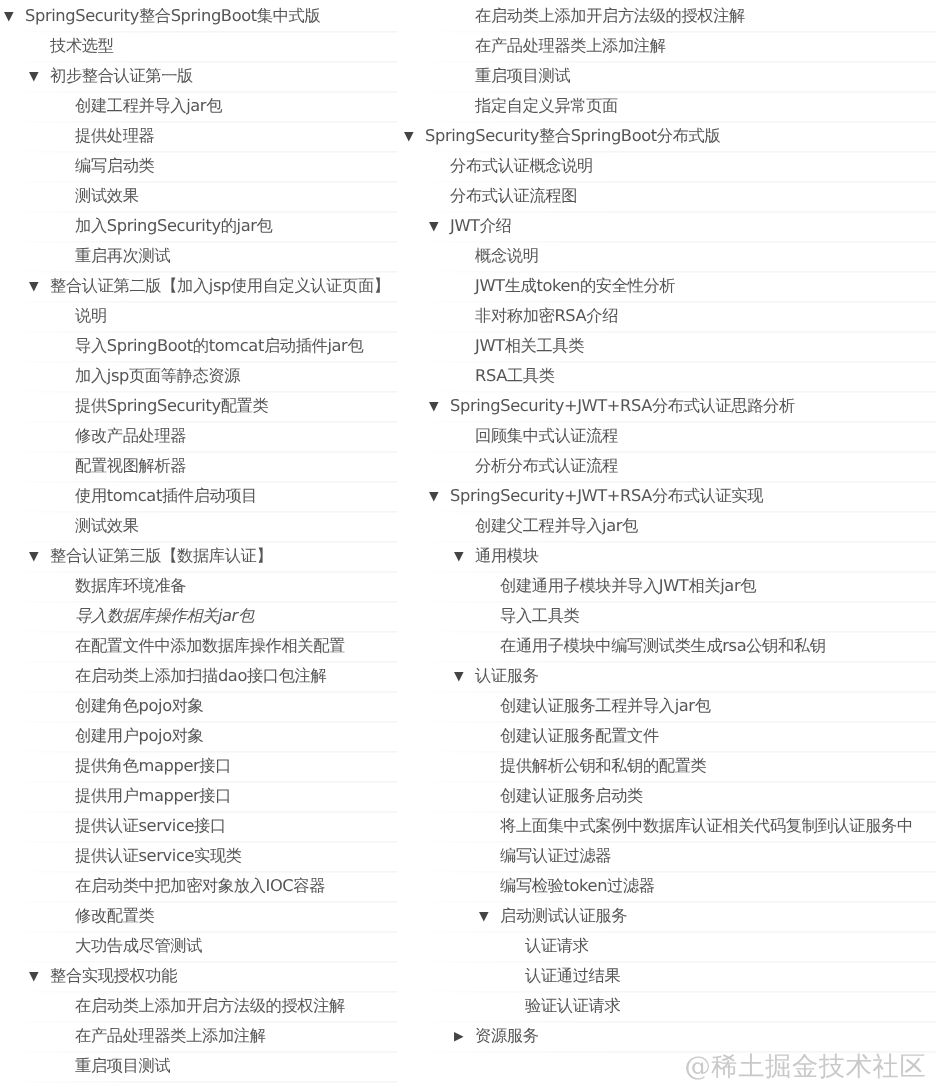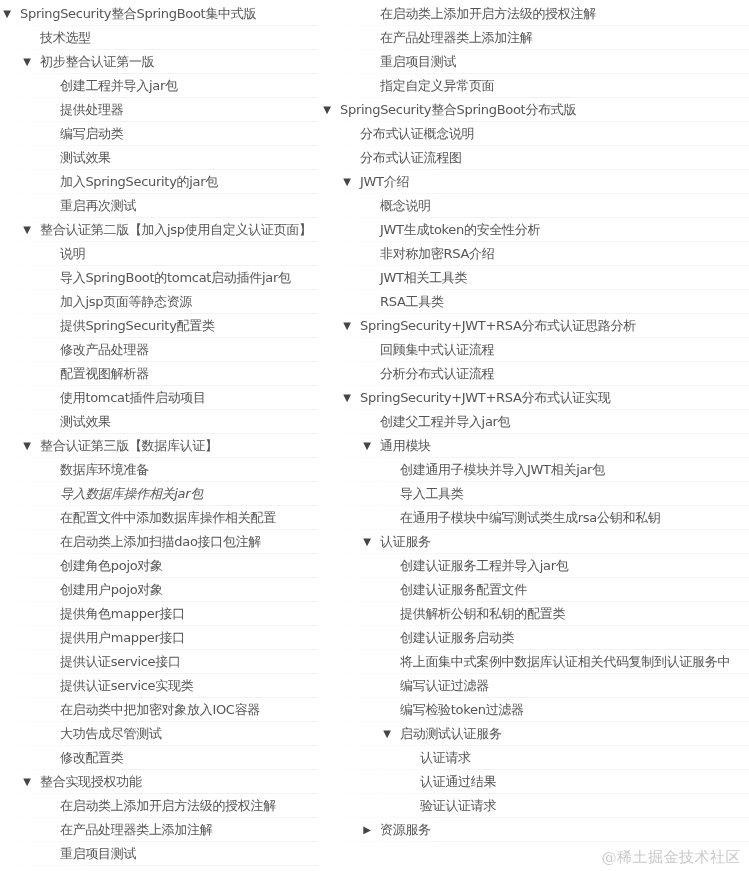--- a/index.html
+++ b/index.html
@@ -7,21 +7,21 @@
          font-family:"DejaVu Sans","Liberation Sans",sans-serif; font-size:13px; color:#555555; }
   .col { position:absolute; top:2px; }
   .col.left { left:0; width:318px; }
   .col.right { left:320px; width:429px; }
   .row { position:relative; height:24px; line-height:24px; white-space:nowrap;
          border-bottom:1px solid transparent; box-sizing:border-box; }
   .row::after { content:""; position:absolute; left:0; right:0; bottom:-1px; height:1px;
                 background:linear-gradient(to right, rgba(240,240,240,0) 0%, #f2f2f2 40%, #f2f2f2 100%); }
   .tri { position:absolute; top:0; width:14px; text-align:center; font-size:10px; color:#444444; }
   .label { position:absolute; top:0; letter-spacing:-0.3px; }
-  .watermark { position:absolute; right:8px; bottom:4px; font-size:15px; color:#c9c9c9;
+  .watermark { position:absolute; right:8px; bottom:4px; font-size:21px; color:#c9c9c9;
                font-family:"DejaVu Serif","Liberation Serif",serif; letter-spacing:0.5px; }
 </style>
 </head>
 <body>
 
 <div class="col left" id="col-left">
     <div class="row">
       <span class="tri" style="left: 0px;">▼</span>
       <span class="label" style="left: 20px;">SpringSecurity整合SpringBoot集中式版</span>
     </div>
@@ -109,24 +109,24 @@
     <div class="row">
       <span class="label" style="left: 60px;">提供认证service接口</span>
     </div>
     <div class="row">
       <span class="label" style="left: 60px;">提供认证service实现类</span>
     </div>
     <div class="row">
       <span class="label" style="left: 60px;">在启动类中把加密对象放入IOC容器</span>
     </div>
     <div class="row">
+      <span class="label" style="left: 60px;">修改配置类</span>
+    </div>
+    <div class="row">
       <span class="label" style="left: 60px;">大功告成尽管测试</span>
-    </div>
-    <div class="row">
-      <span class="label" style="left: 60px;">修改配置类</span>
     </div>
     <div class="row">
       <span class="tri" style="left: 20px;">▼</span>
       <span class="label" style="left: 40px;">整合实现授权功能</span>
     </div>
     <div class="row">
       <span class="label" style="left: 60px;">在启动类上添加开启方法级的授权注解</span>
     </div>
     <div class="row">
       <span class="label" style="left: 60px;">在产品处理器类上添加注解</span>

